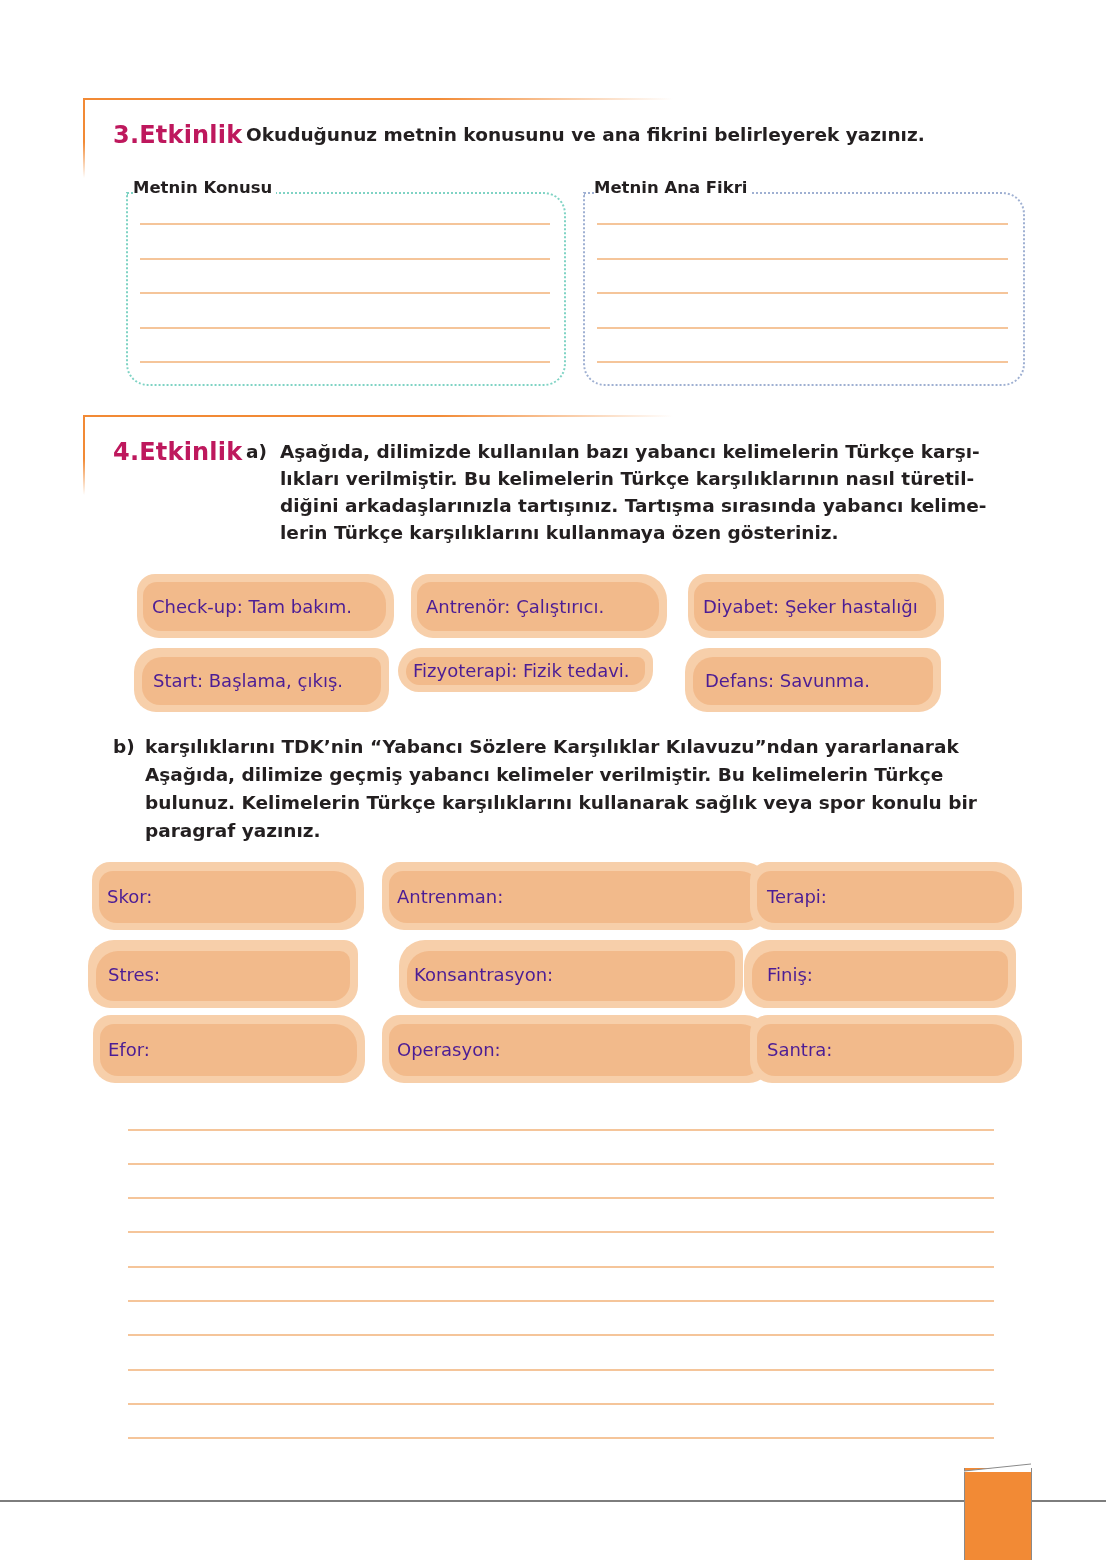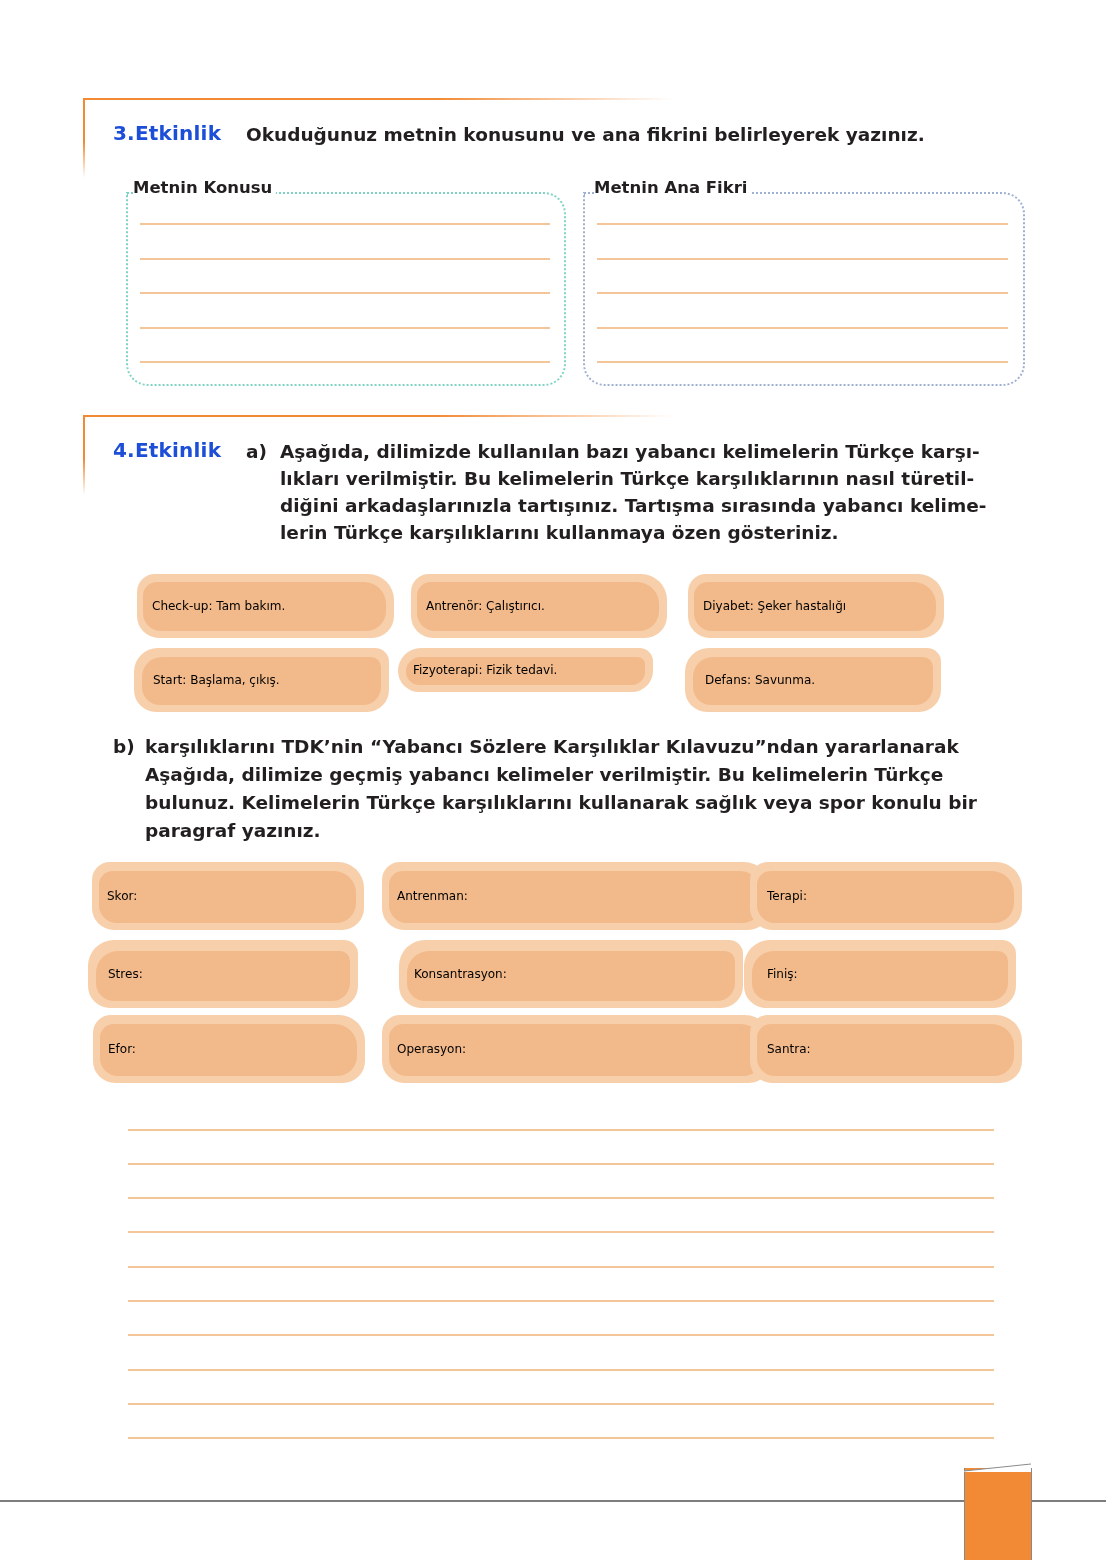--- a/index.html
+++ b/index.html
@@ -7,36 +7,36 @@
          font-family: "DejaVu Sans", sans-serif; color: #231f20; }
 
   .abs { position: absolute; }
 
   
   .bracket-top { position: absolute; height: 2px;
     background: linear-gradient(to right, #f28a35 0%, #f28a35 60%, rgba(242,138,53,0) 100%); }
   .bracket-left { position: absolute; width: 2px;
     background: linear-gradient(to bottom, #f28a35 0%, #f28a35 55%, rgba(242,138,53,0) 100%); }
 
-  .act-title { position: absolute; font-weight: bold; color: #1d4ed8; font-size: 20px; letter-spacing: 0.2px; }
+  .act-title { position: absolute; font-weight: bold; color: #be185d; font-size: 24px; letter-spacing: 0.2px; }
   .instr { position: absolute; font-weight: bold; font-size: 18.5px; line-height: 27px; color: #231f20; }
 
   .box-label { position: absolute; font-weight: bold; font-size: 16.5px; color: #231f20; background: #fff; padding-right: 4px; }
 
   .write-box { position: absolute; border-radius: 22px; }
   .write-box.teal { border: 2px dotted #7fd3c4; }
   .write-box.blue { border: 2px dotted #9fb0d2; }
 
   .rule { position: absolute; height: 1.5px; background: #f5c59a; }
 
   .chip { position: absolute; }
   .chip .outer { position: absolute; inset: 0; background: #f7cfaa; border-radius: 18px 26px 22px 22px; }
   .chip .inner { position: absolute; background: #f2ba8b; border-radius: 14px 22px 20px 18px; }
   .chip .txt { position: absolute; left: 15px; top: 0; bottom: 0; display: flex; align-items: center;
-               font-size: 12px; color: #000000; white-space: nowrap; }
+               font-size: 18px; color: #4c1d95; white-space: nowrap; }
 
   .foot-line { position: absolute; height: 1.5px; background: #7d7d7d; }
   .page-tab { position: absolute; background: #f28a35; border-left: 1px solid #8a8a8a; border-right: 1px solid #8a8a8a; }
   .page-num { position: absolute; font-size: 30px; color: #231f20; font-weight: normal; }
 </style>
 </head>
 <body>
 
 <div class="bracket-top" style="left:83px; top:98px; width:590px;"></div>
 <div class="bracket-left" style="left:83px; top:98px; height:80px;"></div>

